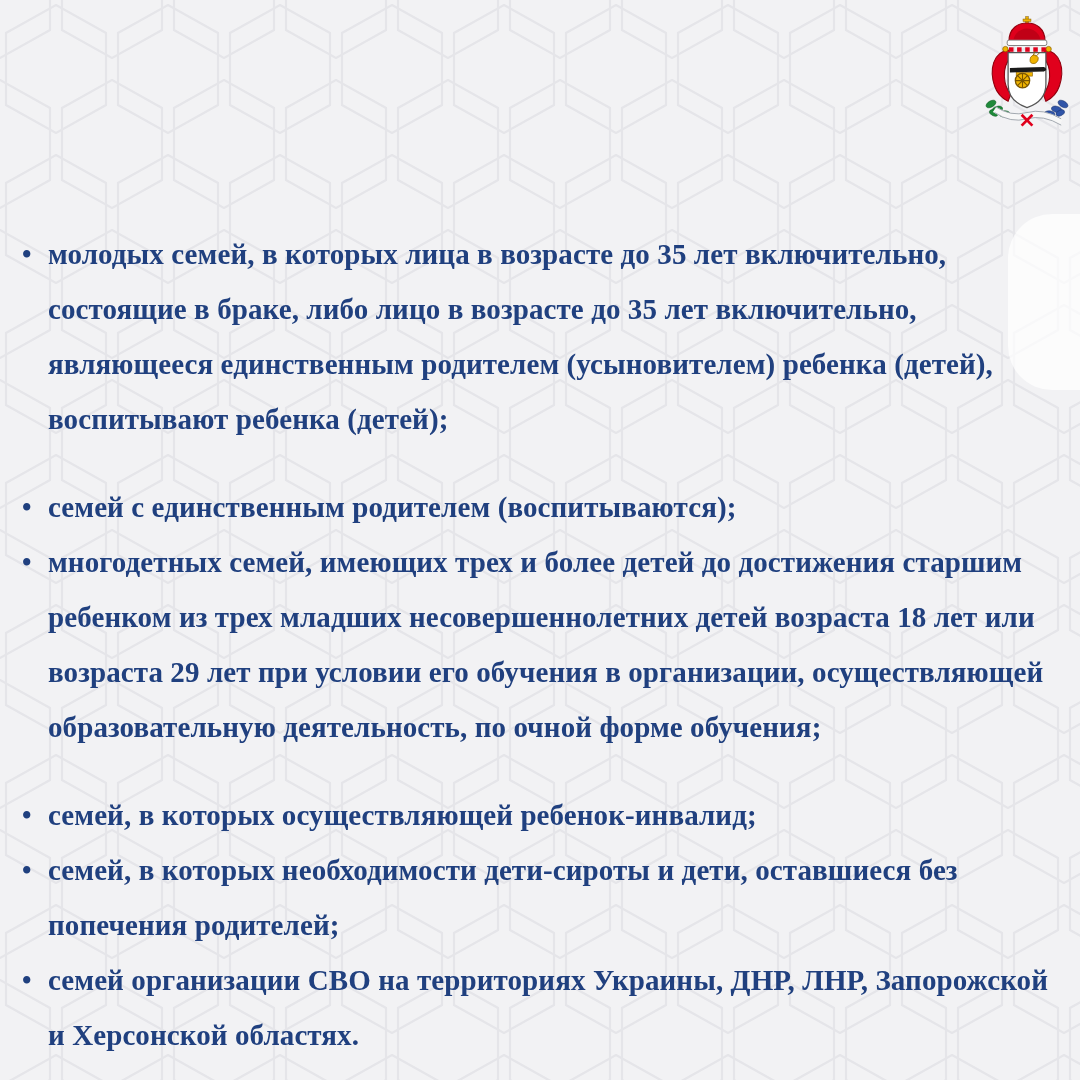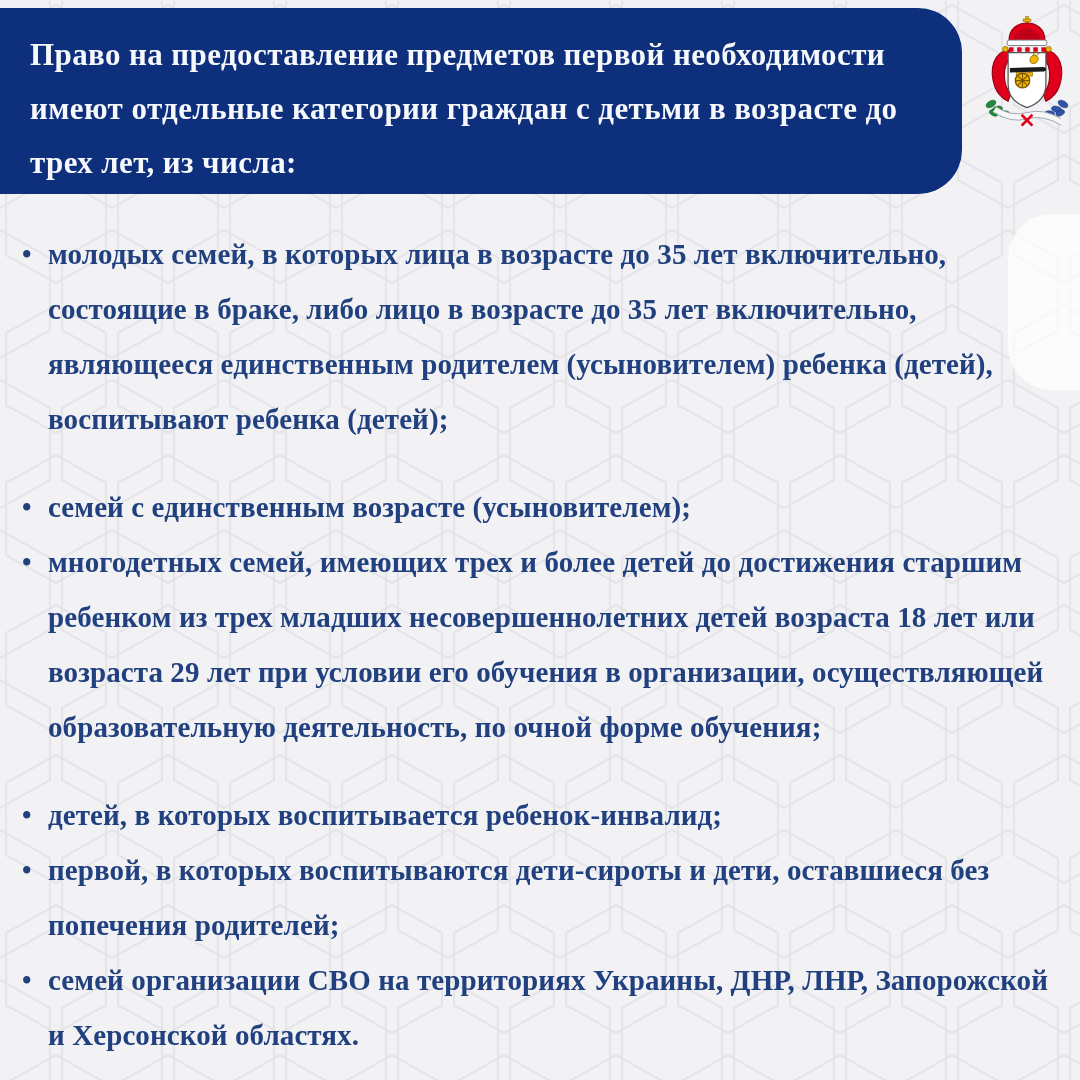--- a/index.html
+++ b/index.html
@@ -73,23 +73,20 @@
           <polygon points="0,-70 50,-42 50,30 0,58 -50,30 -50,-42"></polygon>
           <polygon points="112,-70 162,-42 162,30 112,58 62,30 62,-42"></polygon>
         </g>
       </pattern>
     </defs>
     <rect x="0" y="0" width="1080" height="1080" fill="url(#hexpat)"></rect>
   </svg>
 
   <div class="white-blob"></div>
 
-  <div class="header">
-    <div class="header-title">Право на предоставление предметов первой необходимости имеют отдельные категории граждан с детьми в возрасте до трех лет, из числа:</div>
-  </div>
 
   <svg class="arms" viewBox="0 0 100 140" aria-hidden="true">
 
     <path d="M30,40 C12,42 8,62 14,80 C17,89 23,94 29,97 L32,89 C24,80 21,60 32,48 Z" fill="#e0001c" stroke="#90000e" stroke-width="1.2"></path>
     <path d="M70,40 C88,42 92,62 86,80 C83,89 77,94 71,97 L68,89 C76,80 79,60 68,48 Z" fill="#e0001c" stroke="#90000e" stroke-width="1.2"></path>
     <circle cx="26" cy="39" r="3" fill="#f0b400" stroke="#8a6000" stroke-width="0.8"></circle>
     <circle cx="74" cy="39" r="3" fill="#f0b400" stroke="#8a6000" stroke-width="0.8"></circle>
 
     <rect x="48.6" y="3" width="2.8" height="9" fill="#f0b400" stroke="#8a6000" stroke-width="0.6"></rect>
     <rect x="45.6" y="5.6" width="8.8" height="2.6" fill="#f0b400" stroke="#8a6000" stroke-width="0.6"></rect>
@@ -139,33 +136,33 @@
   </svg>
 
   <div class="content">
     <ul class="bullets">
         <li>
         <span class="marker">•</span>
         <span class="bullet-text">молодых семей, в которых лица в возрасте до 35 лет включительно, состоящие в браке, либо лицо в возрасте до 35 лет включительно, являющееся единственным родителем (усыновителем) ребенка (детей), воспитывают ребенка (детей);</span>
       </li>
         <li>
         <span class="marker">•</span>
-        <span class="bullet-text">семей с единственным возрасте (усыновителем);</span>
+        <span class="bullet-text">семей с единственным родителем (воспитываются);</span>
       </li>
         <li>
         <span class="marker">•</span>
         <span class="bullet-text">многодетных семей, имеющих трех и более детей до достижения старшим ребенком из трех младших несовершеннолетних детей возраста 18 лет или возраста 29 лет при условии его обучения в организации, осуществляющей образовательную деятельность, по очной форме обучения;</span>
       </li>
         <li>
         <span class="marker">•</span>
-        <span class="bullet-text">детей, в которых воспитывается ребенок-инвалид;</span>
+        <span class="bullet-text">семей, в которых осуществляющей ребенок-инвалид;</span>
       </li>
         <li>
         <span class="marker">•</span>
-        <span class="bullet-text">первой, в которых воспитываются дети-сироты и дети, оставшиеся без попечения родителей;</span>
+        <span class="bullet-text">семей, в которых необходимости дети-сироты и дети, оставшиеся без попечения родителей;</span>
       </li>
         <li>
         <span class="marker">•</span>
         <span class="bullet-text">семей организации СВО на территориях Украины, ДНР, ЛНР, Запорожской и Херсонской областях.</span>
       </li>
       </ul>
   </div>
 
 </div>
 

